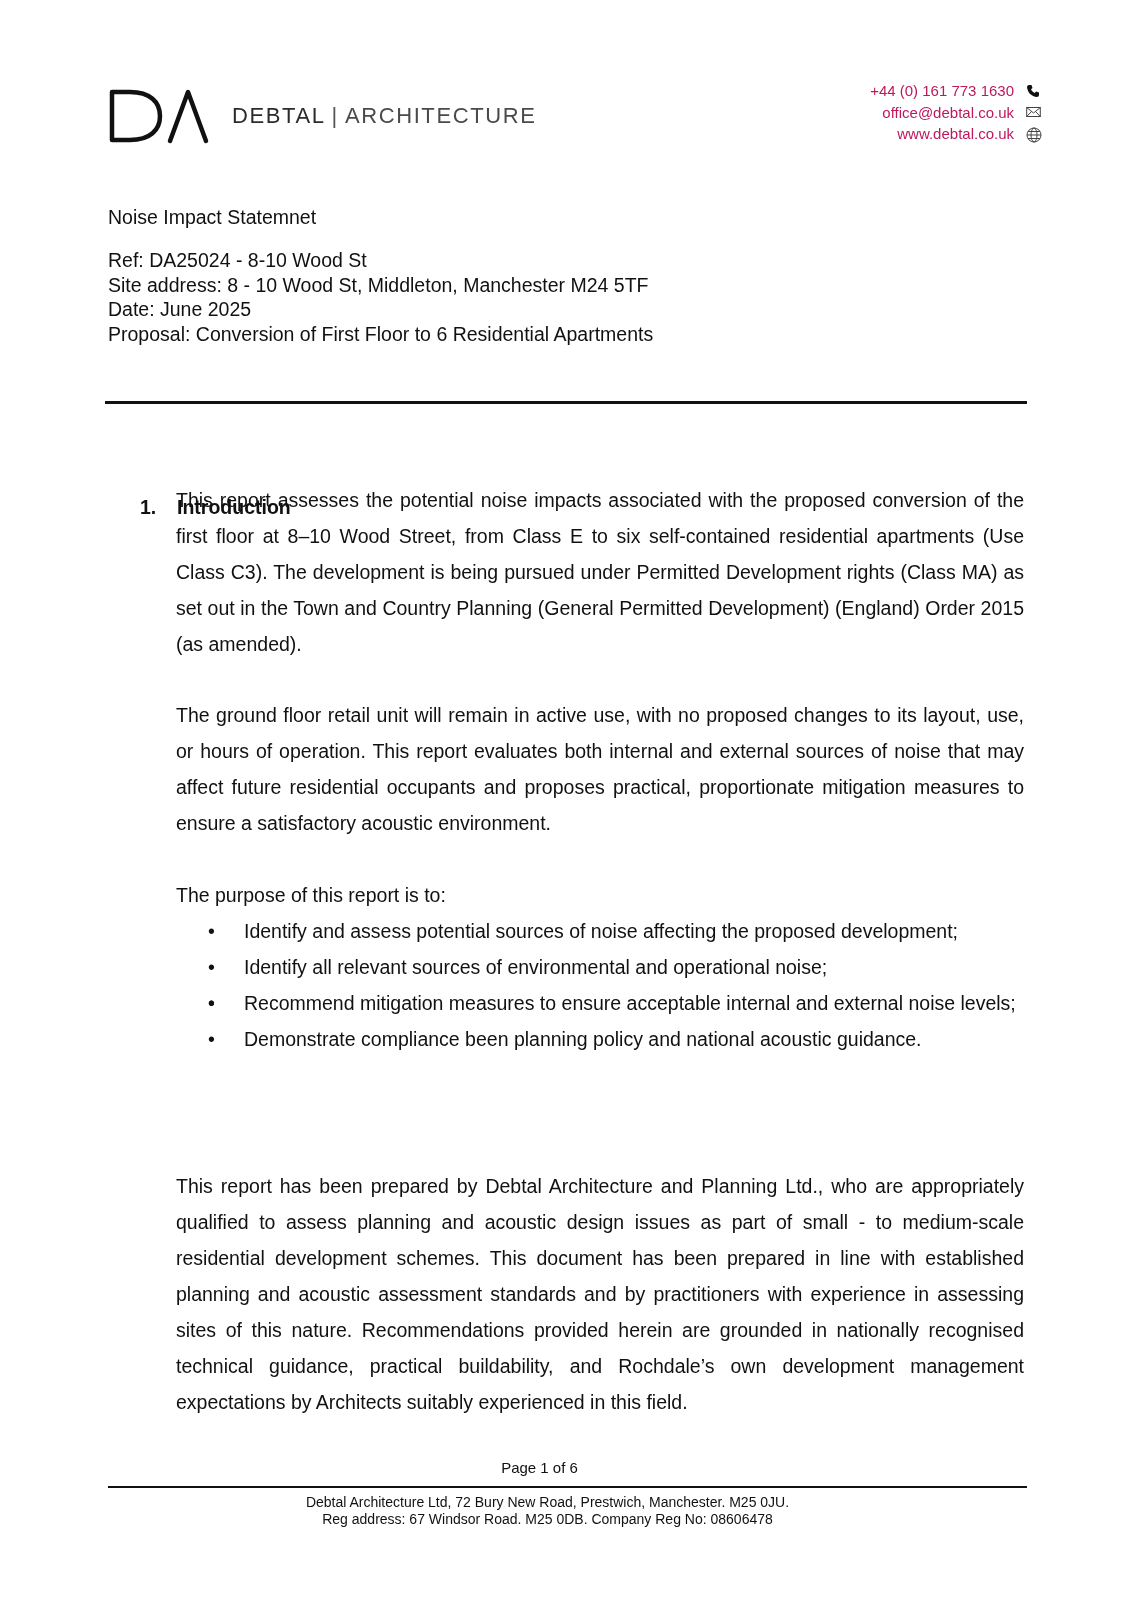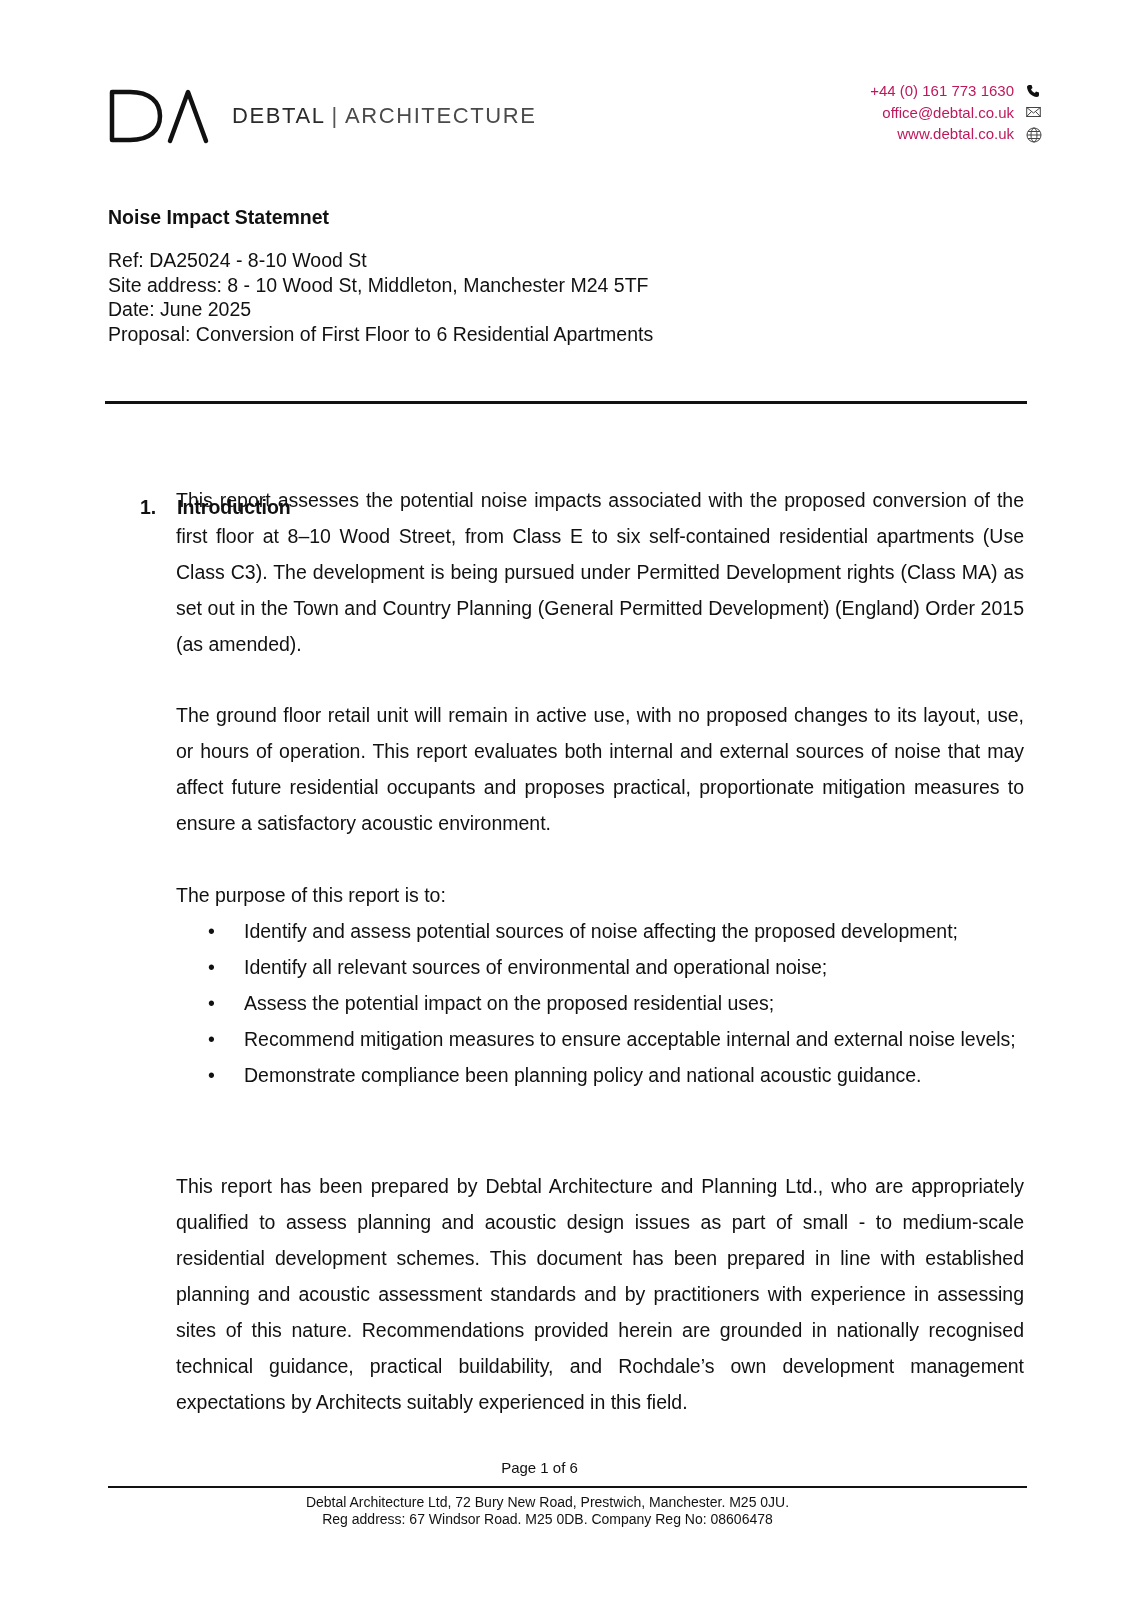--- a/index.html
+++ b/index.html
@@ -18,21 +18,21 @@
   .logo-text .sep { color: #555; padding: 0 6px; }
   .logo-text .arch { color: #4a4a4a; margin-top: 11px; }
 
   .contact { right: 118px; top: 80px; text-align: right; font-size: 15px; line-height: 21.5px; color: #be185d; }
   .contact-row { display: block; white-space: nowrap; }
   .contact-icons { left: 1024px; top: 80px; width: 22px; }
   .contact-icons .ic { display: block; height: 21.5px; width: 20px; position: relative; }
   .contact-icons svg { position: absolute; left: 2px; top: 4px; }
 
   
-  .doc-title { left: 108px; top: 206px; font-size: 19.5px; font-weight: 700; color: #111; white-space: nowrap; }
+  .doc-title { left: 108px; top: 206px; font-size: 19.5px; font-weight: 400; color: #111; white-space: nowrap; }
   .meta { left: 108px; top: 248px; font-size: 19.5px; line-height: 24.5px; color: #111; }
   .meta div { white-space: nowrap; }
 
   .top-rule { left: 105px; top: 401px; width: 922px; height: 3px; background: #111; }
 
   
   .sec-heading { left: 140px; top: 452px; font-size: 19.5px; font-weight: 700; color: #111; white-space: nowrap; margin-top: 44px; }
   .sec-heading .num { display: inline-block; width: 37px; }
 
   .body-text {
@@ -108,21 +108,21 @@
 </div>
 
 <div class="abs body-text p1">This report assesses the potential noise impacts associated with the proposed conversion of the first floor at 8–10 Wood Street, from  Class E to six self-contained residential apartments (Use Class C3). The development is being pursued under Permitted Development rights (Class MA) as set out in the Town and Country Planning (General Permitted Development) (England) Order 2015 (as amended).</div>
 <div class="abs body-text p2">The ground floor retail unit will remain in active use, with no proposed changes to its layout, use, or hours of operation. This report evaluates both internal and external sources of noise that may affect future residential occupants and proposes practical, proportionate mitigation measures to ensure a satisfactory acoustic environment.</div>
 
 <div class="abs body-text p3">
   <span class="lead">The purpose of this report is to:</span>
   <ul>
     <li><span class="bullet">•</span><span>Identify and assess potential sources of noise affecting the proposed development;</span></li>
     <li><span class="bullet">•</span><span>Identify all relevant sources of environmental and operational noise;</span></li>
-    <li><span class="bullet">•</span><span>Assess the potential impact on the proposed residential uses;</span></li>
+    <li><span class="bullet">•</span></li>
     <li><span class="bullet">•</span><span>Recommend mitigation measures to ensure acceptable internal and external noise levels;</span></li>
     <li><span class="bullet">•</span><span>Demonstrate compliance been planning policy and national acoustic guidance.</span></li>
   </ul>
 </div>
 
 <div class="abs body-text p4">This report has been prepared by Debtal Architecture and Planning Ltd., who are appropriately qualified to assess planning and acoustic design issues as part of small - to medium-scale residential development schemes. This document has been prepared in line with established planning and acoustic assessment standards and by practitioners with experience in assessing sites of this nature. Recommendations provided herein are grounded in nationally recognised technical guidance, practical buildability, and Rochdale’s own development management expectations by Architects suitably experienced in this field.</div>
 
 <div class="abs page-num">Page 1 of 6</div>
 <div class="abs foot-rule"></div>
 <div class="abs foot-addr">

